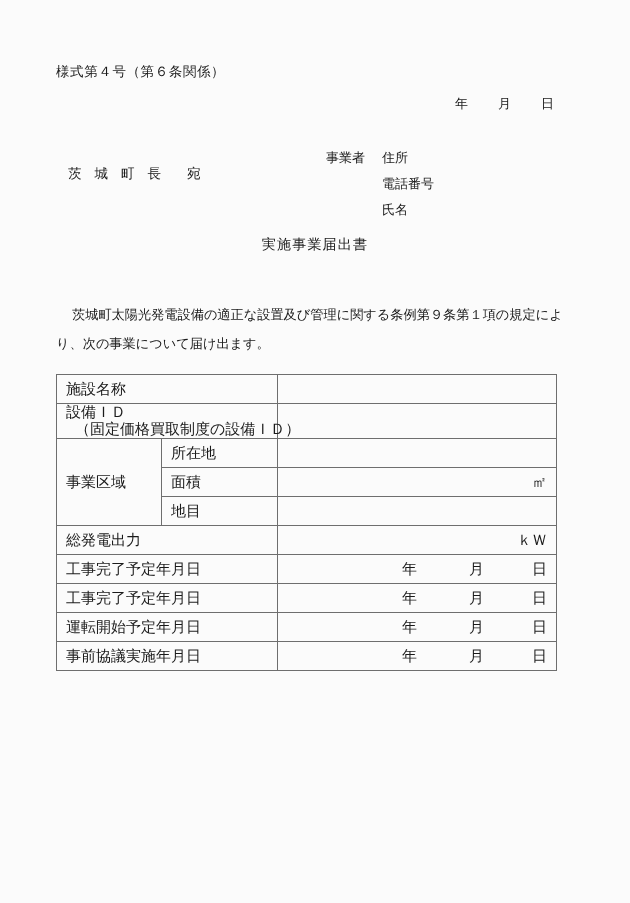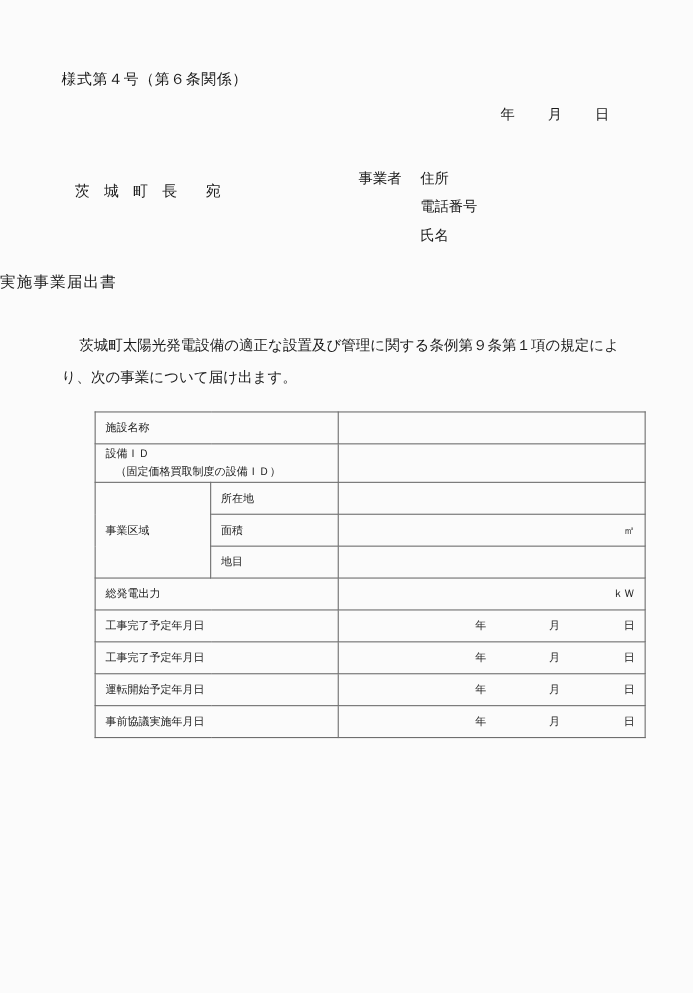--- a/index.html
+++ b/index.html
@@ -66,39 +66,39 @@
 
   
   .operator {
     position: absolute;
     left: 326px;
     top: 145px;
     font-size: 13px;
   }
   .operator-row {
     display: flex;
-    align-items: flex-end;
+    align-items: center;
     height: 26px;
     white-space: nowrap;
   }
   .operator-label {
     width: 56px;
     flex: 0 0 56px;
   }
   .operator-field {
     flex: 1 1 auto;
   }
 
   
   .doc-title {
     position: absolute;
     left: 0;
     right: 0;
-    top: 248px;
-    text-align: left;
+    top: 236px;
+    text-align: center;
     font-size: 14px;
     letter-spacing: 1.2px;
   }
 
   
   .body-text {
     position: absolute;
     left: 56px;
     top: 300px;
     width: 512px;
@@ -111,22 +111,21 @@
   }
 
   
   .form-table {
     position: absolute;
     left: 56px;
     top: 374px;
     width: 500px;
     border-collapse: collapse;
     table-layout: fixed;
-    font-size: 10px;
-    margin-left: 30px;
+    font-size: 15px;
   }
   .form-table td {
     border: 1px solid #6e6e6e;
     padding: 0 9px;
     vertical-align: middle;
     height: 28px;
     background: transparent;
   }
   .label-cell {
     white-space: nowrap;

